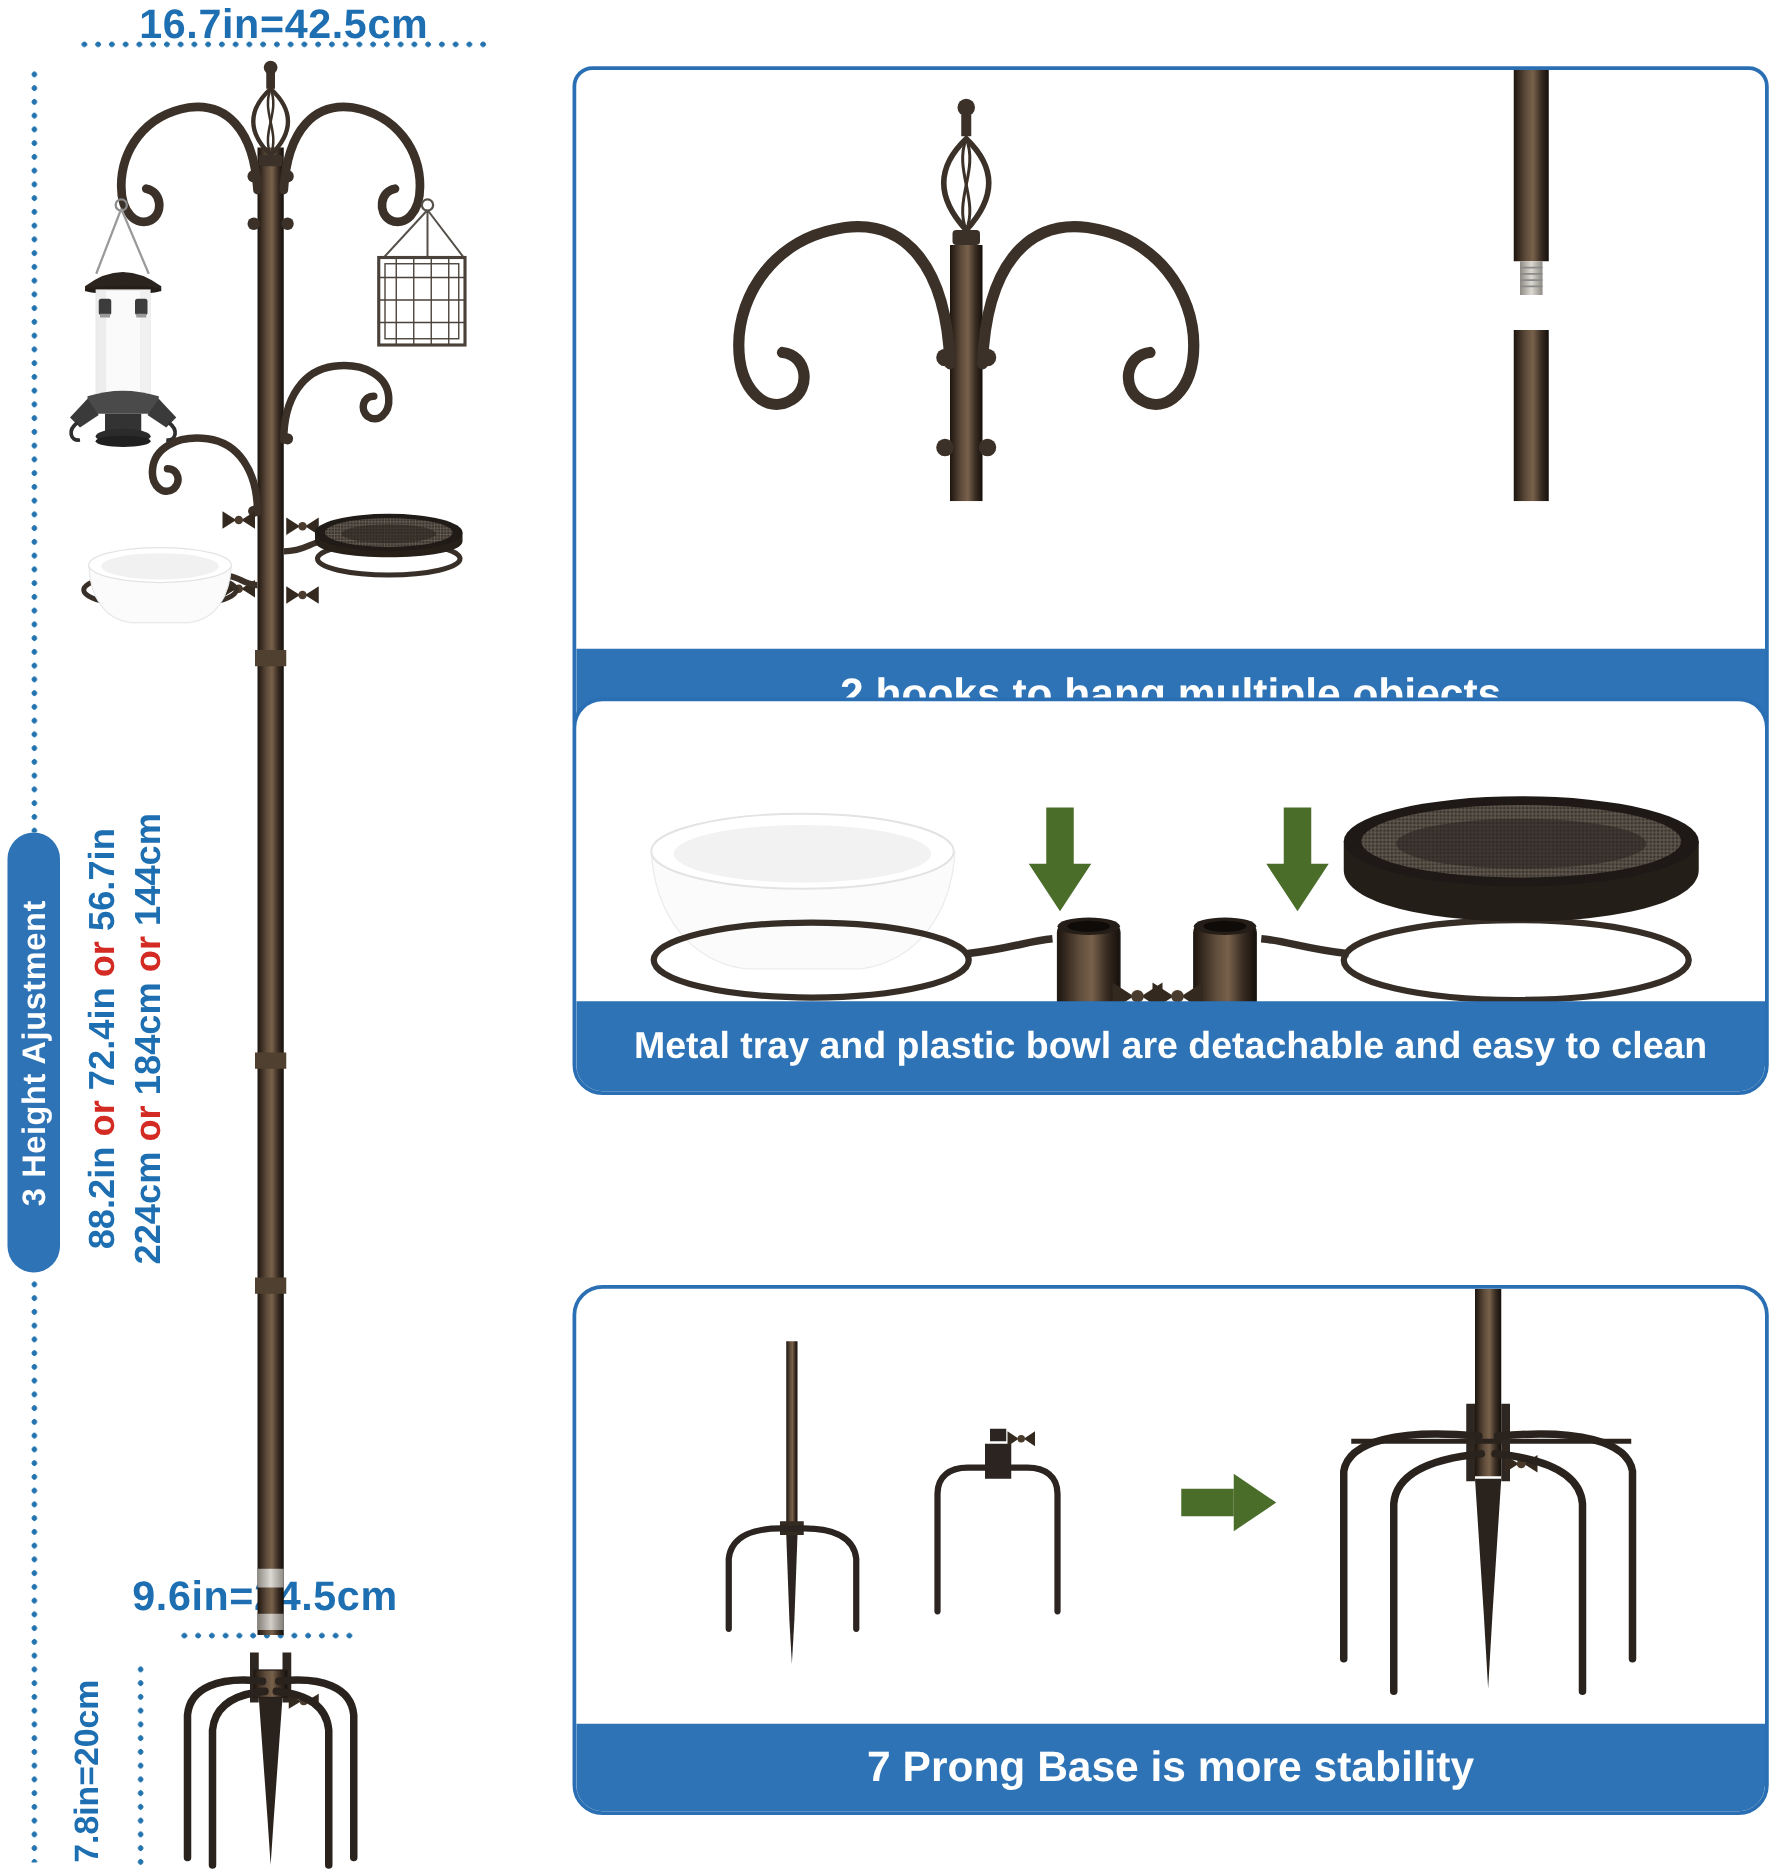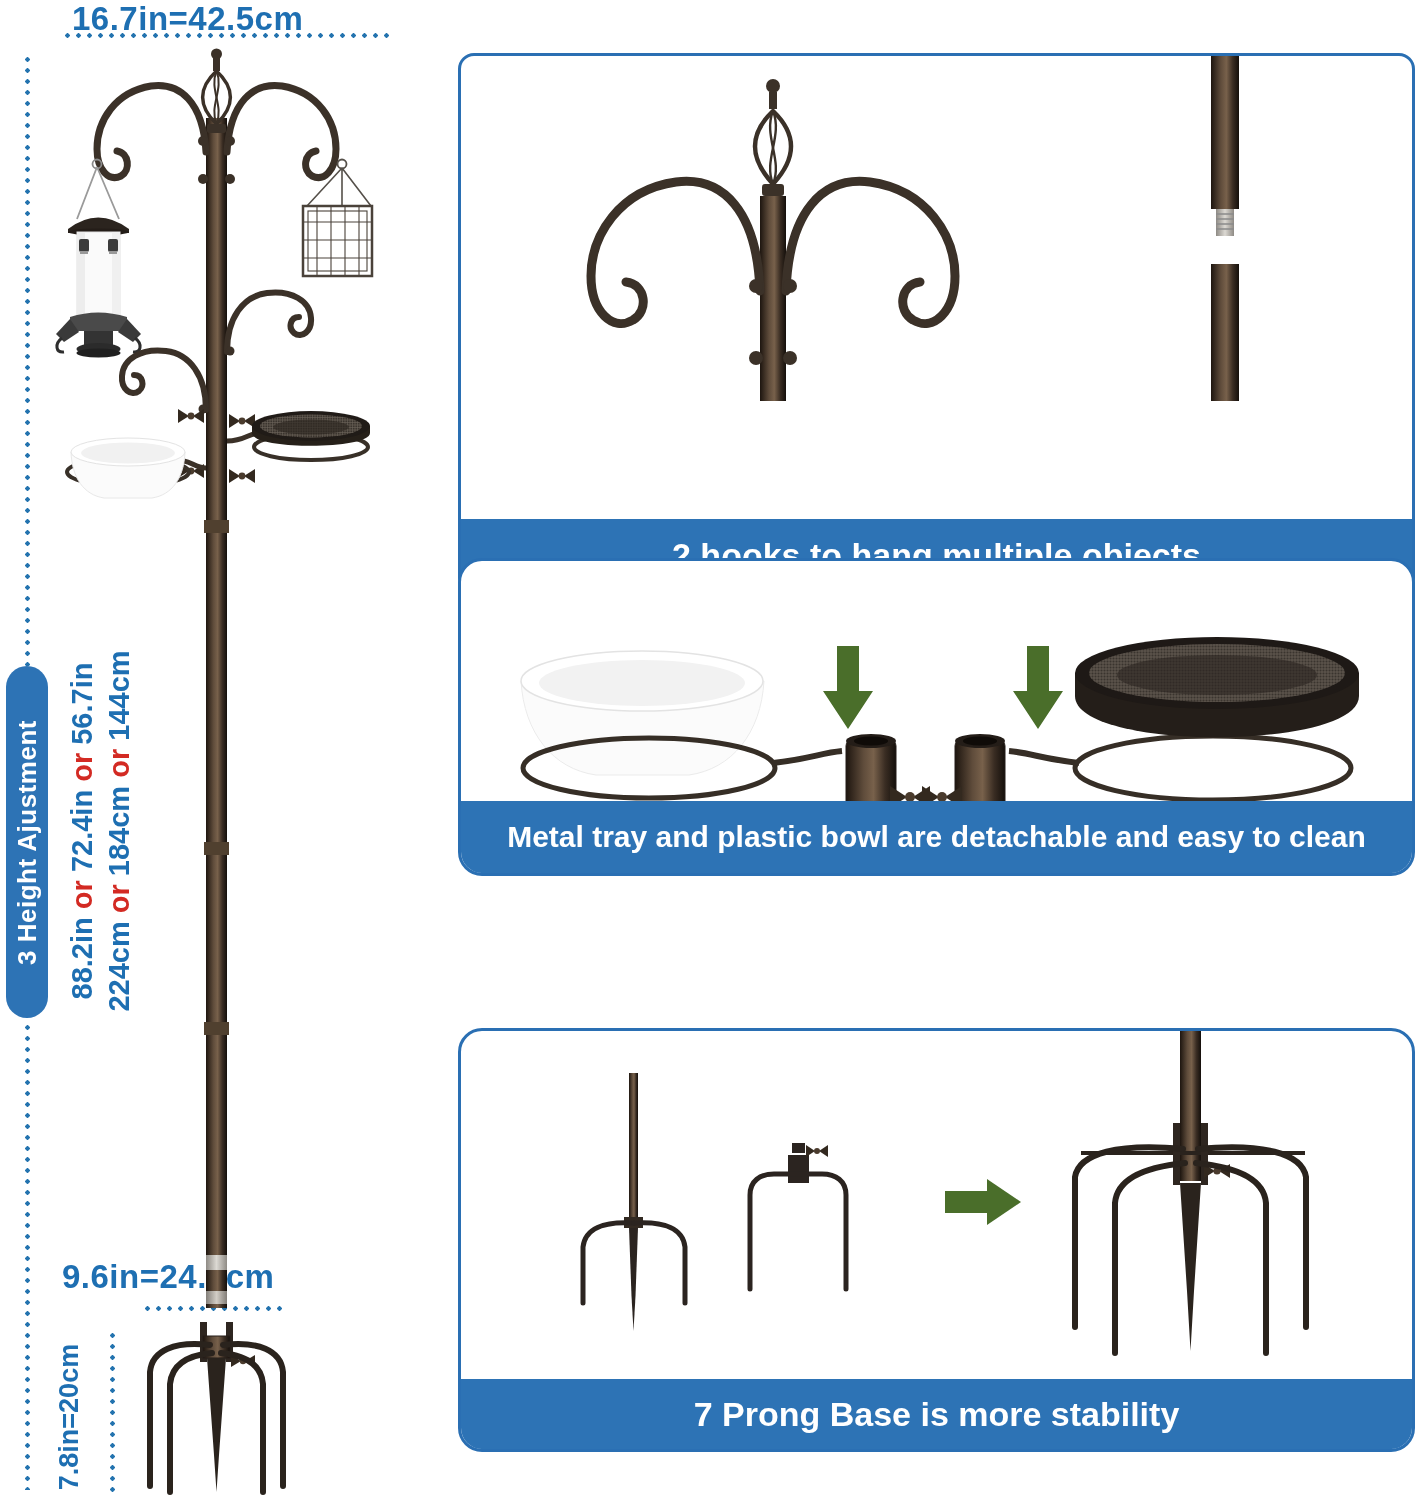--- a/index.html
+++ b/index.html
@@ -5,21 +5,21 @@
   html,body{margin:0;padding:0;background:#ffffff;}
   #stage{position:relative;width:1427px;height:1500px;background:#ffffff;overflow:hidden;
          font-family:"Liberation Sans", sans-serif;}
   .abs{position:absolute;}
   
   .dot-h{height:5px;background-image:radial-gradient(circle,#2373af 2px,rgba(0,0,0,0) 2.4px);
          background-size:11px 5px;background-repeat:repeat-x;}
   .dot-v{width:5px;background-image:radial-gradient(circle,#2373af 2px,rgba(0,0,0,0) 2.4px);
          background-size:5px 11px;background-repeat:repeat-y;}
   
-  .mlabel{color:#1e6fb2;font-weight:bold;font-size:33px;letter-spacing:0.5px;}
+  .mlabel{color:#1e6fb2;font-weight:bold;font-size:33px;text-align:center;letter-spacing:0.5px;}
   .vblock{transform:rotate(-90deg);transform-origin:left top;white-space:nowrap;text-align:center;}
   .mline{color:#1e6fb2;font-weight:bold;font-size:29px;line-height:37px;white-space:nowrap;}
   .mline .red{color:#d32a23;}
   .spikelabel{color:#1e6fb2;font-weight:bold;font-size:27px;}
   
   .pill{background:#2d73b5;border-radius:22px;display:flex;align-items:center;justify-content:center;}
   .pill span{transform:rotate(-90deg);white-space:nowrap;color:#ffffff;font-weight:bold;
              font-size:26px;letter-spacing:0.5px;}
   
   .panel{position:absolute;left:458px;width:957px;border:3px solid #2a6fb3;border-radius:24px;

